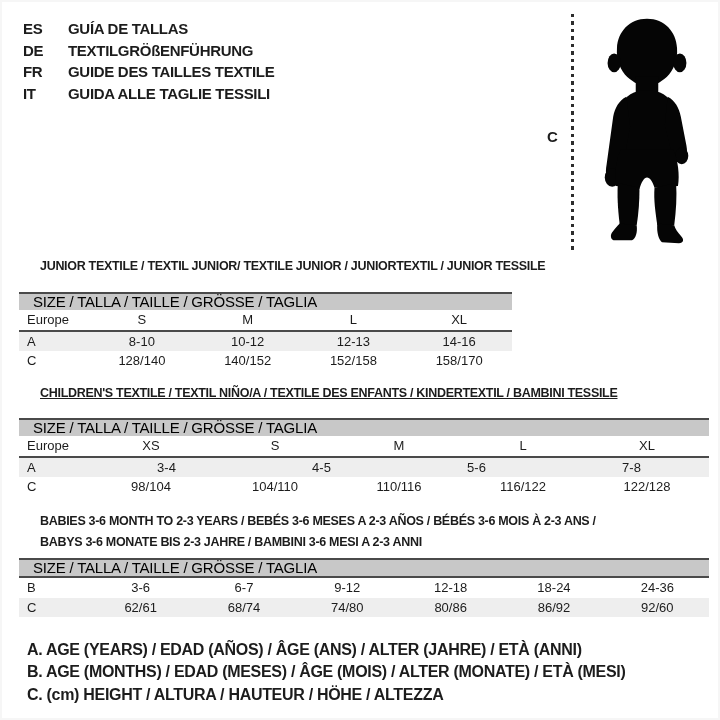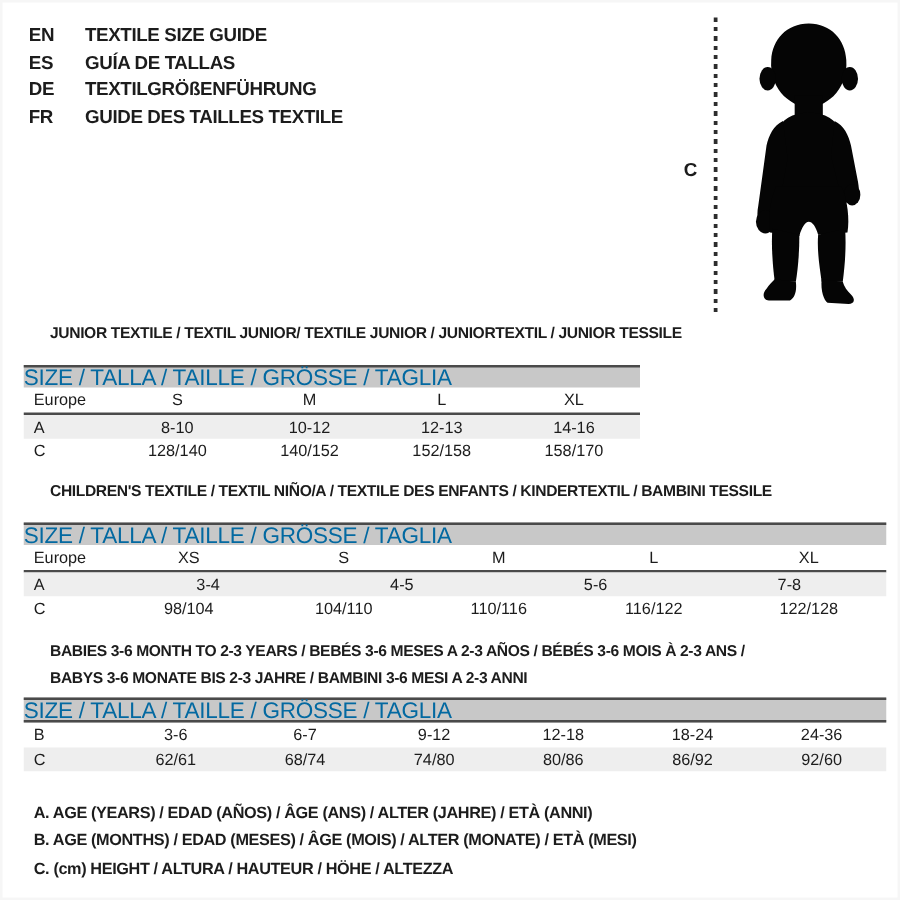--- a/index.html
+++ b/index.html
@@ -32,63 +32,63 @@
   .kid { position:absolute; left:584px; top:10px; width:122px; height:238px; }
 
   
   .section { position:absolute; left:17px; }
   .sec-0 { top:257px; width:493px; }
   .sec-1 { top:384px; width:690px; }
   .sec-2 { top:509px; width:690px; }
   .heading { margin-left:21px; font-size:12.5px; font-weight:bold;
              letter-spacing:-0.3px; line-height:14px; white-space:nowrap; }
   .sec-0 .heading { margin-bottom:19px; }
-  .sec-1 .heading { margin-bottom:18px; }
+  .sec-1 .heading { margin-bottom:18px;text-decoration:underline; }
   .sec-2 .heading { line-height:21px; margin-bottom:5px; }
 
   .sizebar {
     height:16px; line-height:16px; background:var(--bar, #c8c8c8);
     border-top:2px solid var(--rule, #4a4a4a);
-    font-size:18px; padding-left:0; color:#0369a1;
+    font-size:15px; padding-left:14px; color:#000000;
     letter-spacing:-0.2px; white-space:nowrap;
   }
   .sizebar.rb { border-bottom:2px solid var(--rule, #4a4a4a); }
 
   .row { display:flex; height:19.5px; line-height:19.5px; font-size:13px; }
   .row.hdr { border-bottom:2px solid var(--rule, #4a4a4a);align-items:flex-end; }
   .row.alt { background:var(--shade, #eeeeee); }
   .rlabel { width:70px; padding-left:8px; box-sizing:border-box; }
   .cell { flex:1; text-align:center; }
 
   
   .footnotes { position:absolute; left:25px; top:637px; }
-  .fline { font-size:13px; font-weight:bold; line-height:22.4px;
+  .fline { font-size:16px; font-weight:bold; line-height:22.4px;
            letter-spacing:-0.3px; white-space:nowrap; }
 </style>
 </head>
 <body>
 
 <div class="page">
 
   <div class="lang-list" id="langs">
       <div class="lang-row">
-        <span class="lang-code">EN</span>
-        <span class="lang-title">TEXTILE SIZE GUIDE</span>
-      </div>
-      <div class="lang-row">
         <span class="lang-code">ES</span>
         <span class="lang-title">GUÍA DE TALLAS</span>
       </div>
       <div class="lang-row">
         <span class="lang-code">DE</span>
         <span class="lang-title">TEXTILGRÖßENFÜHRUNG</span>
       </div>
       <div class="lang-row">
         <span class="lang-code">FR</span>
         <span class="lang-title">GUIDE DES TAILLES TEXTILE</span>
+      </div>
+      <div class="lang-row">
+        <span class="lang-code">IT</span>
+        <span class="lang-title">GUIDA ALLE TAGLIE TESSILI</span>
       </div>
     </div>
 
   <span class="fig-label">C</span>
   <div class="dotted"></div>
 
   <svg class="kid" viewBox="0 0 130 245" aria-hidden="true">
     <g id="kidfill" fill="#050505">
       <path d="M65 3 C84 3 96 17 97 34 C98 47 93 58 86 65 C79 71 72 75 65 75 C58 75 51 71 44 65 C37 58 32 47 33 34 C34 17 46 3 65 3 Z"></path>
       <ellipse cx="30" cy="50" rx="7" ry="10"></ellipse>

